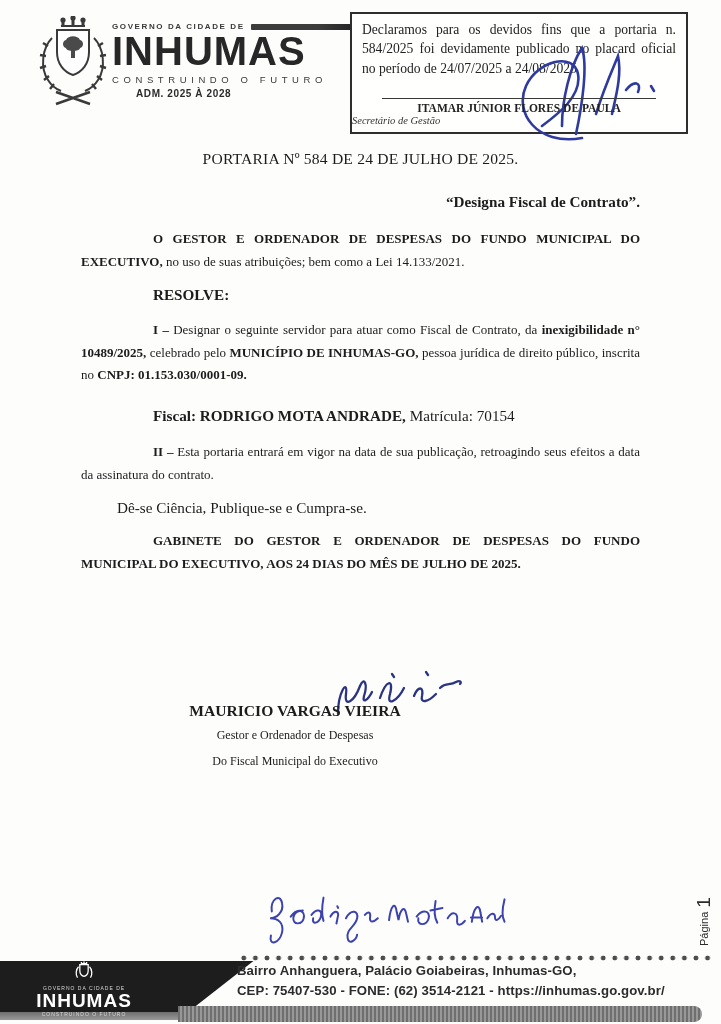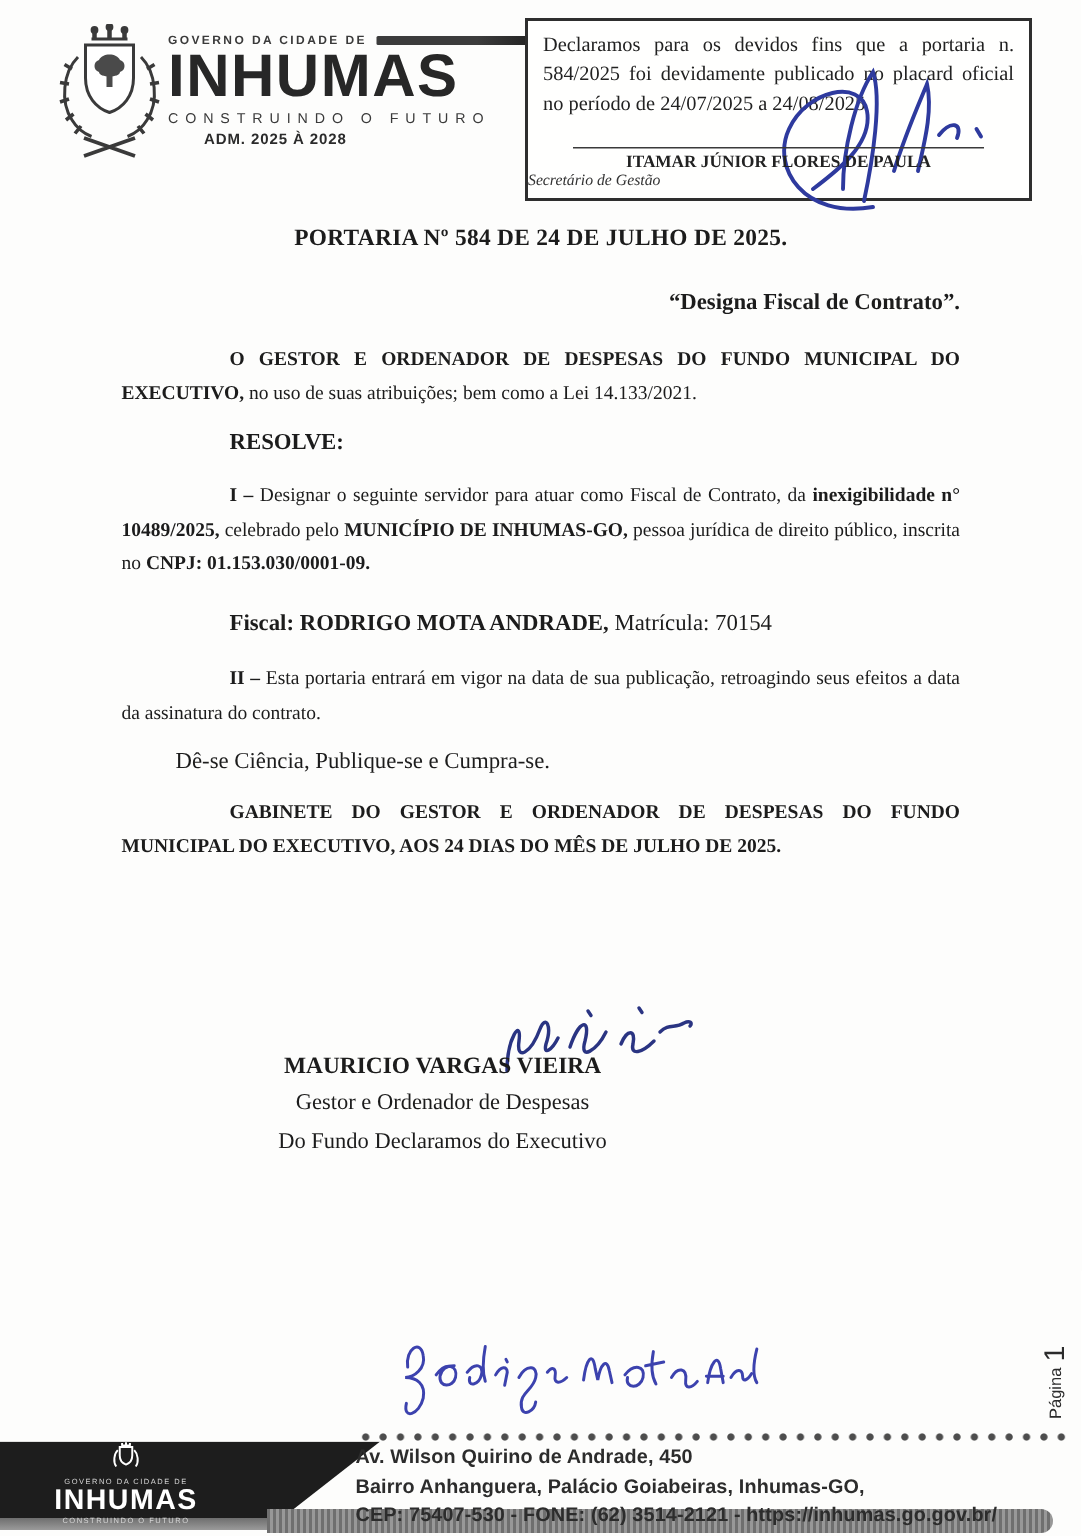--- a/index.html
+++ b/index.html
@@ -26,36 +26,36 @@
     border:2px solid #2e2e2e; background:#fffffe; padding:6px 10px 0;
   }
   .stamp-text { font-size:13.6px; line-height:1.42; text-align:justify; color:#222; }
   .stamp-sig-line { position:absolute; bottom:33px; left:50%; transform:translateX(-50%); width:274px; border-top:1.6px solid #3a3a3a; }
   .stamp-name { position:absolute; bottom:18px; left:0; right:0; text-align:center; font-size:11.5px; font-weight:bold; color:#222; }
   .stamp-role { position:absolute; bottom:6px; left:0; right:0; font-size:10.5px; font-style:italic; color:#333; }
   .stamp-scribble { position:absolute; right:16px; top:20px; pointer-events:none; }
 
   
   main { position:absolute; left:81px; top:150px; width:559px; }
-  .doc-title { text-align:center; font-weight:bold; font-size:15.6px; letter-spacing:.2px; }
+  .doc-title { text-align:center; font-weight:normal; font-size:15.6px; letter-spacing:.2px; }
   .doc-subtitle { text-align:right; font-weight:bold; font-size:15.2px; margin-top:25px; }
   p.body-par { font-size:13px; line-height:1.74; text-align:justify; text-indent:72px; }
   .mt-p1 { margin-top:17px; }
   .resolve { margin-top:13px; margin-left:72px; font-weight:bold; font-size:15.2px; }
   .mt-pI { margin-top:15px; }
   .fiscal-line { margin-top:20px; margin-left:72px; font-size:15.2px; }
   .mt-pII { margin-top:16px; }
   .dese { margin-top:13px; margin-left:36px; font-size:15.2px; }
   .gabinete { margin-top:13px; font-weight:bold; }
 
   
   .sig-block { position:absolute; left:0; width:590px; text-align:center; }
   .sig-mauricio { top:702px; }
   .sig-name { font-size:15.6px; font-weight:bold; }
-  .sig-role { font-size:15px; line-height:25.5px; }
+  .sig-role { font-size:12px; line-height:25.5px; }
   .sig-mauricio .sig-role-wrap { margin-top:3px; }
   .sig-rodrigo { top:837px; }
   .sig-rodrigo .sig-role { margin-top:2px; }
   .scribble-mauricio { position:absolute; left:328px; top:668px; pointer-events:none; }
   .scribble-rodrigo { position:absolute; left:258px; top:882px; pointer-events:none; }
 
   
   .pagenum {
     position:absolute; left:694px; top:946px; width:72px; height:20px;
     transform:rotate(-90deg); transform-origin:left top;
@@ -166,21 +166,21 @@
       <path d="M86,28 c4,-10 10,-10 8,0 c-2,8 6,6 14,-2"></path>
       <path d="M112,20 c6,-6 10,-2 16,-6 c4,-2 6,0 4,2"></path>
       <path d="M64,6 l2,3"></path>
         <path d="M98,4 l2,3"></path>
     </g>
   </svg>
   <div class="sig-block sig-mauricio">
     <div class="sig-name">MAURICIO VARGAS VIEIRA</div>
     <div class="sig-role-wrap">
       <div class="sig-role">Gestor e Ordenador de Despesas</div>
-      <div class="sig-role">Do Fundo Declaramos do Executivo</div>
+      <div class="sig-role">Do Fiscal Municipal do Executivo</div>
     </div>
   </div>
 
   <svg class="scribble-rodrigo" width="250" height="64" viewBox="0 0 290 74">
     <g fill="none" stroke="#3c42ae" stroke-width="2.3" stroke-linecap="round">
       <path d="M16,34 c-2,-14 10,-22 12,-9 c2,10 -7,17 -14,17 c9,0 16,5 14,16 c-3,13 -16,17 -13,4"></path>
       <path d="M38,40 c8,-11 17,-7 15,2 c-2,8 -13,8 -12,-1 c1,-5 5,-8 11,-8"></path>
       <path d="M62,38 c6,-8 13,-6 11,2 c-2,8 -11,10 -9,2 M76,18 c-2,11 -2,21 0,27"></path>
       <path d="M84,40 c4,-7 9,-7 9,-2 l-2,10"></path>
         <path d="M92,28 l1,2"></path>
@@ -214,18 +214,17 @@
         <path d="M21,14 h32 v22 c0,12 -7,20 -16,23 c-9,-3 -16,-11 -16,-23 z"></path>
         <path d="M16,22 c-10,10 -12,30 -4,42 M58,22 c10,10 12,30 4,42"></path>
       </g>
     </svg>
     <div class="fl-tiny">GOVERNO DA CIDADE DE</div>
     <div class="fl-name">INHUMAS</div>
     <div class="fl-tiny">CONSTRUINDO O FUTURO</div>
   </div>
 
   <div class="footer-address">
-    <div>Av. Wilson Quirino de Andrade, 450</div>
     <div>Bairro Anhanguera, Palácio Goiabeiras, Inhumas-GO,</div>
     <div>CEP: 75407-530 - FONE: (62) 3514-2121 - https://inhumas.go.gov.br/</div>
   </div>
 
 </div>
 
 </body></html>

